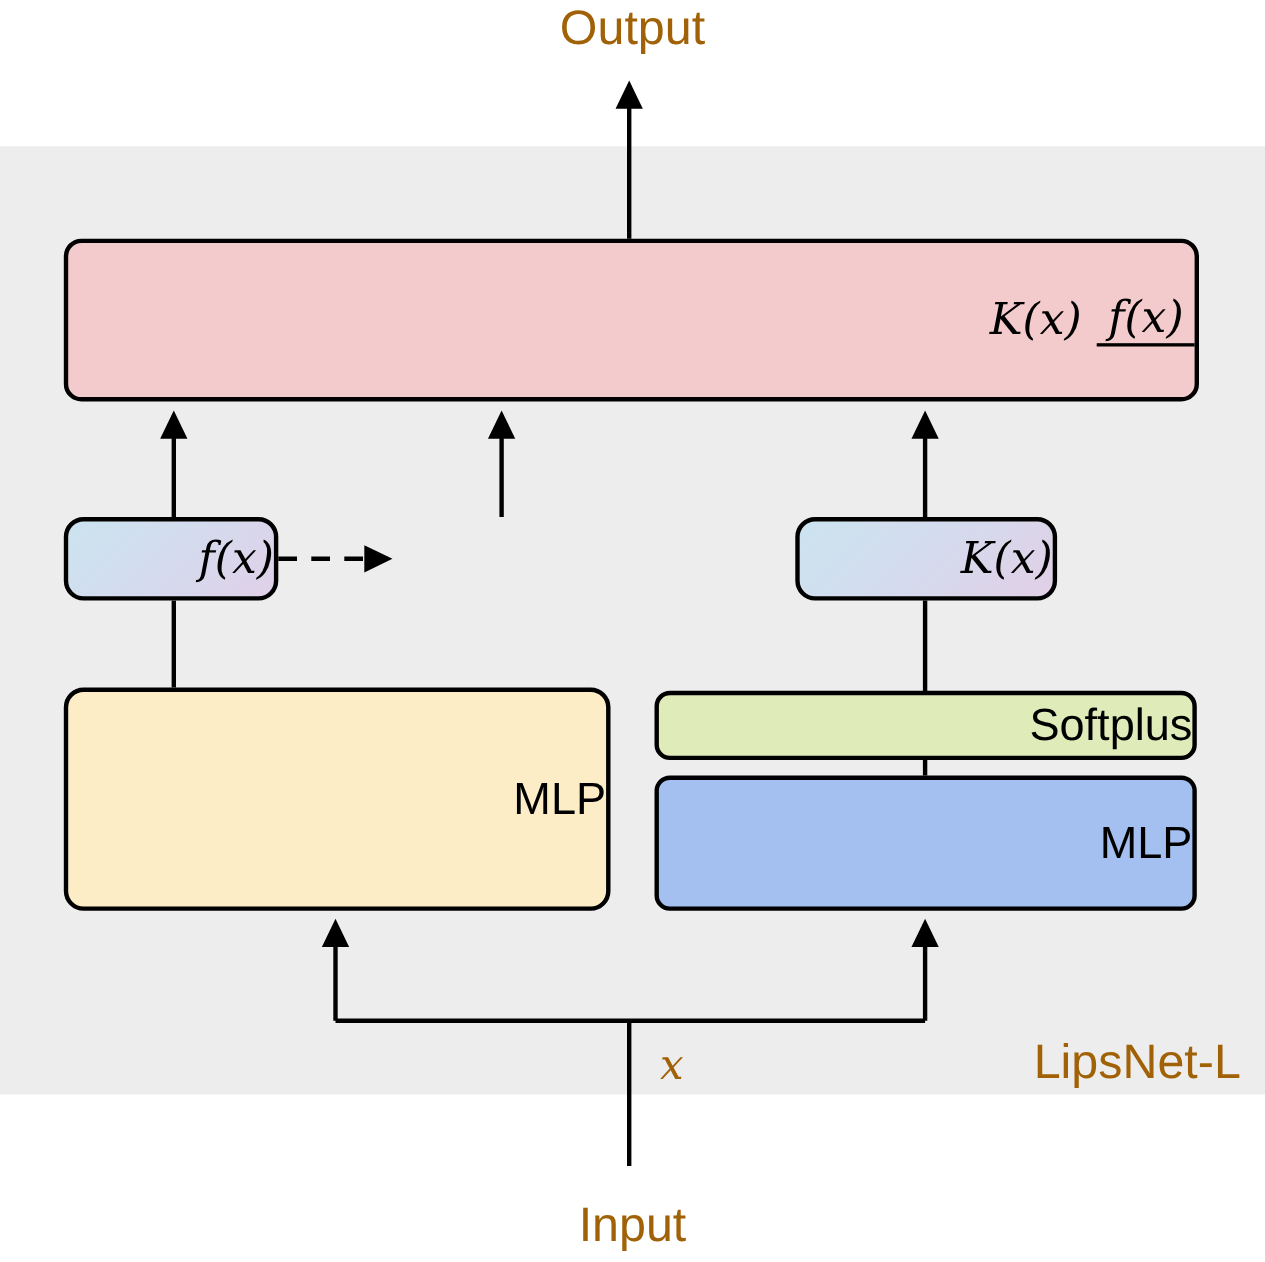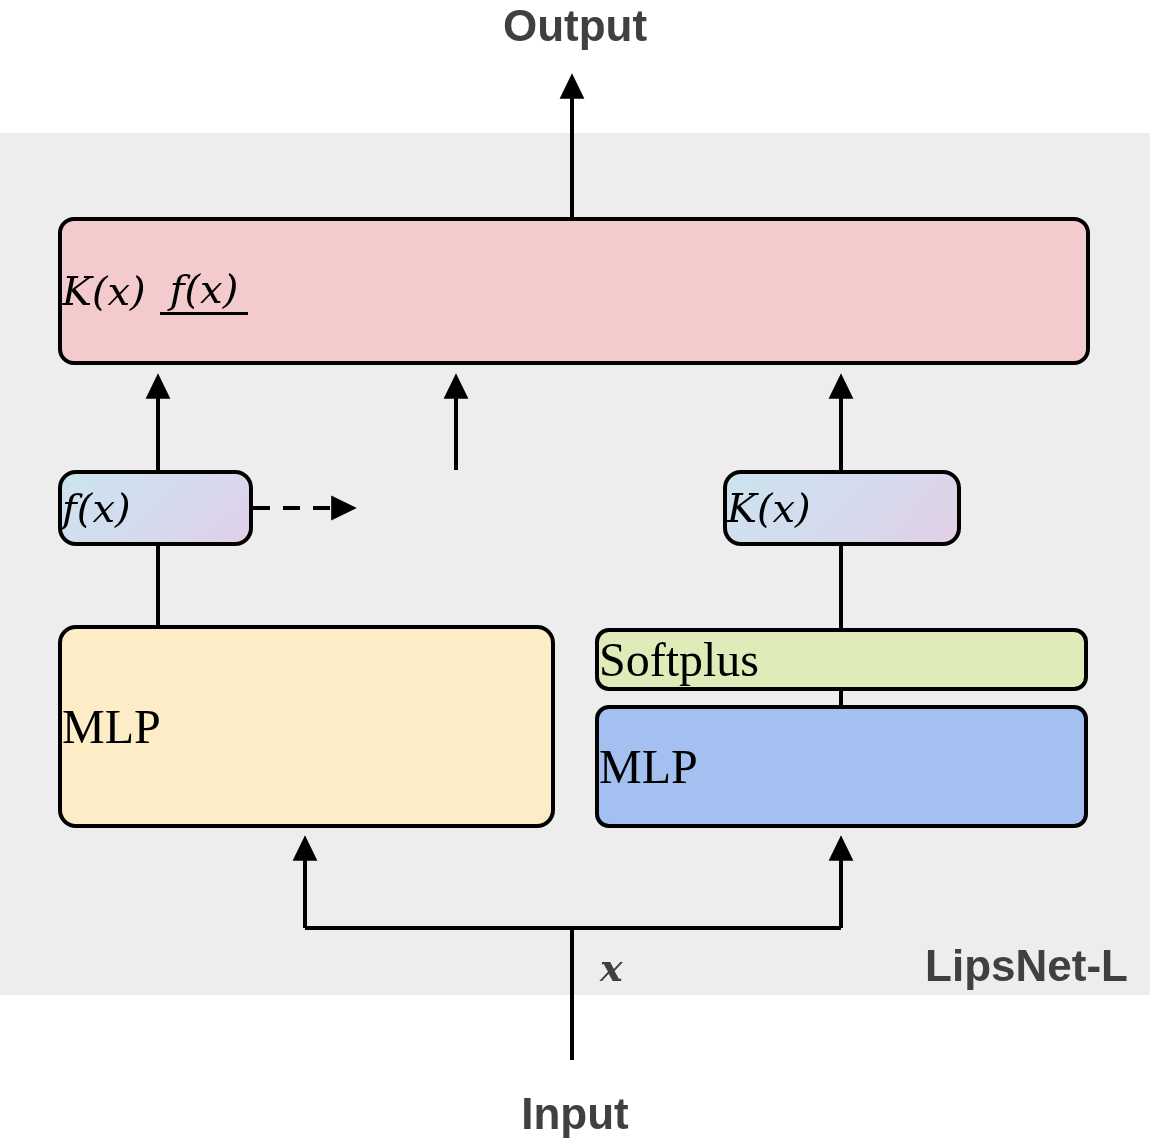--- a/index.html
+++ b/index.html
@@ -21,23 +21,22 @@
     position: absolute;
     left: 0;
     top: 133px;
     width: 1150px;
     height: 862px;
     background: #ededed;
   }
   .label-plain {
     position: absolute;
     font-family: "Liberation Sans", sans-serif;
-    color: #404040;
+    color: #a16207;
     white-space: nowrap;
-    font-weight: bold;
   }
   #label-output {
     left: 0;
     top: 0;
     width: 1150px;
     text-align: center;
     font-size: 44px;
     line-height: 52px;
   }
   #label-input {
@@ -62,26 +61,26 @@
     font-size: 38px;
     line-height: 44px;
   }
   .node {
     position: absolute;
     box-sizing: border-box;
     border: 4px solid #000000;
     border-radius: 18px;
     display: flex;
     align-items: center;
-    justify-content: flex-start;
+    justify-content: flex-end;
     color: #000000;
   }
   .node .node-text {
-    font-family: Liberation Serif, serif;
-    font-size: 48px;
+    font-family: Liberation Sans, sans-serif;
+    font-size: 41px;
     line-height: 1;
   }
   .node.math .node-text {
     font-family: "DejaVu Serif", serif;
     font-style: italic;
     font-size: 40px;
   }
   #node-formula {
     left: 58px;
     top: 217px;

